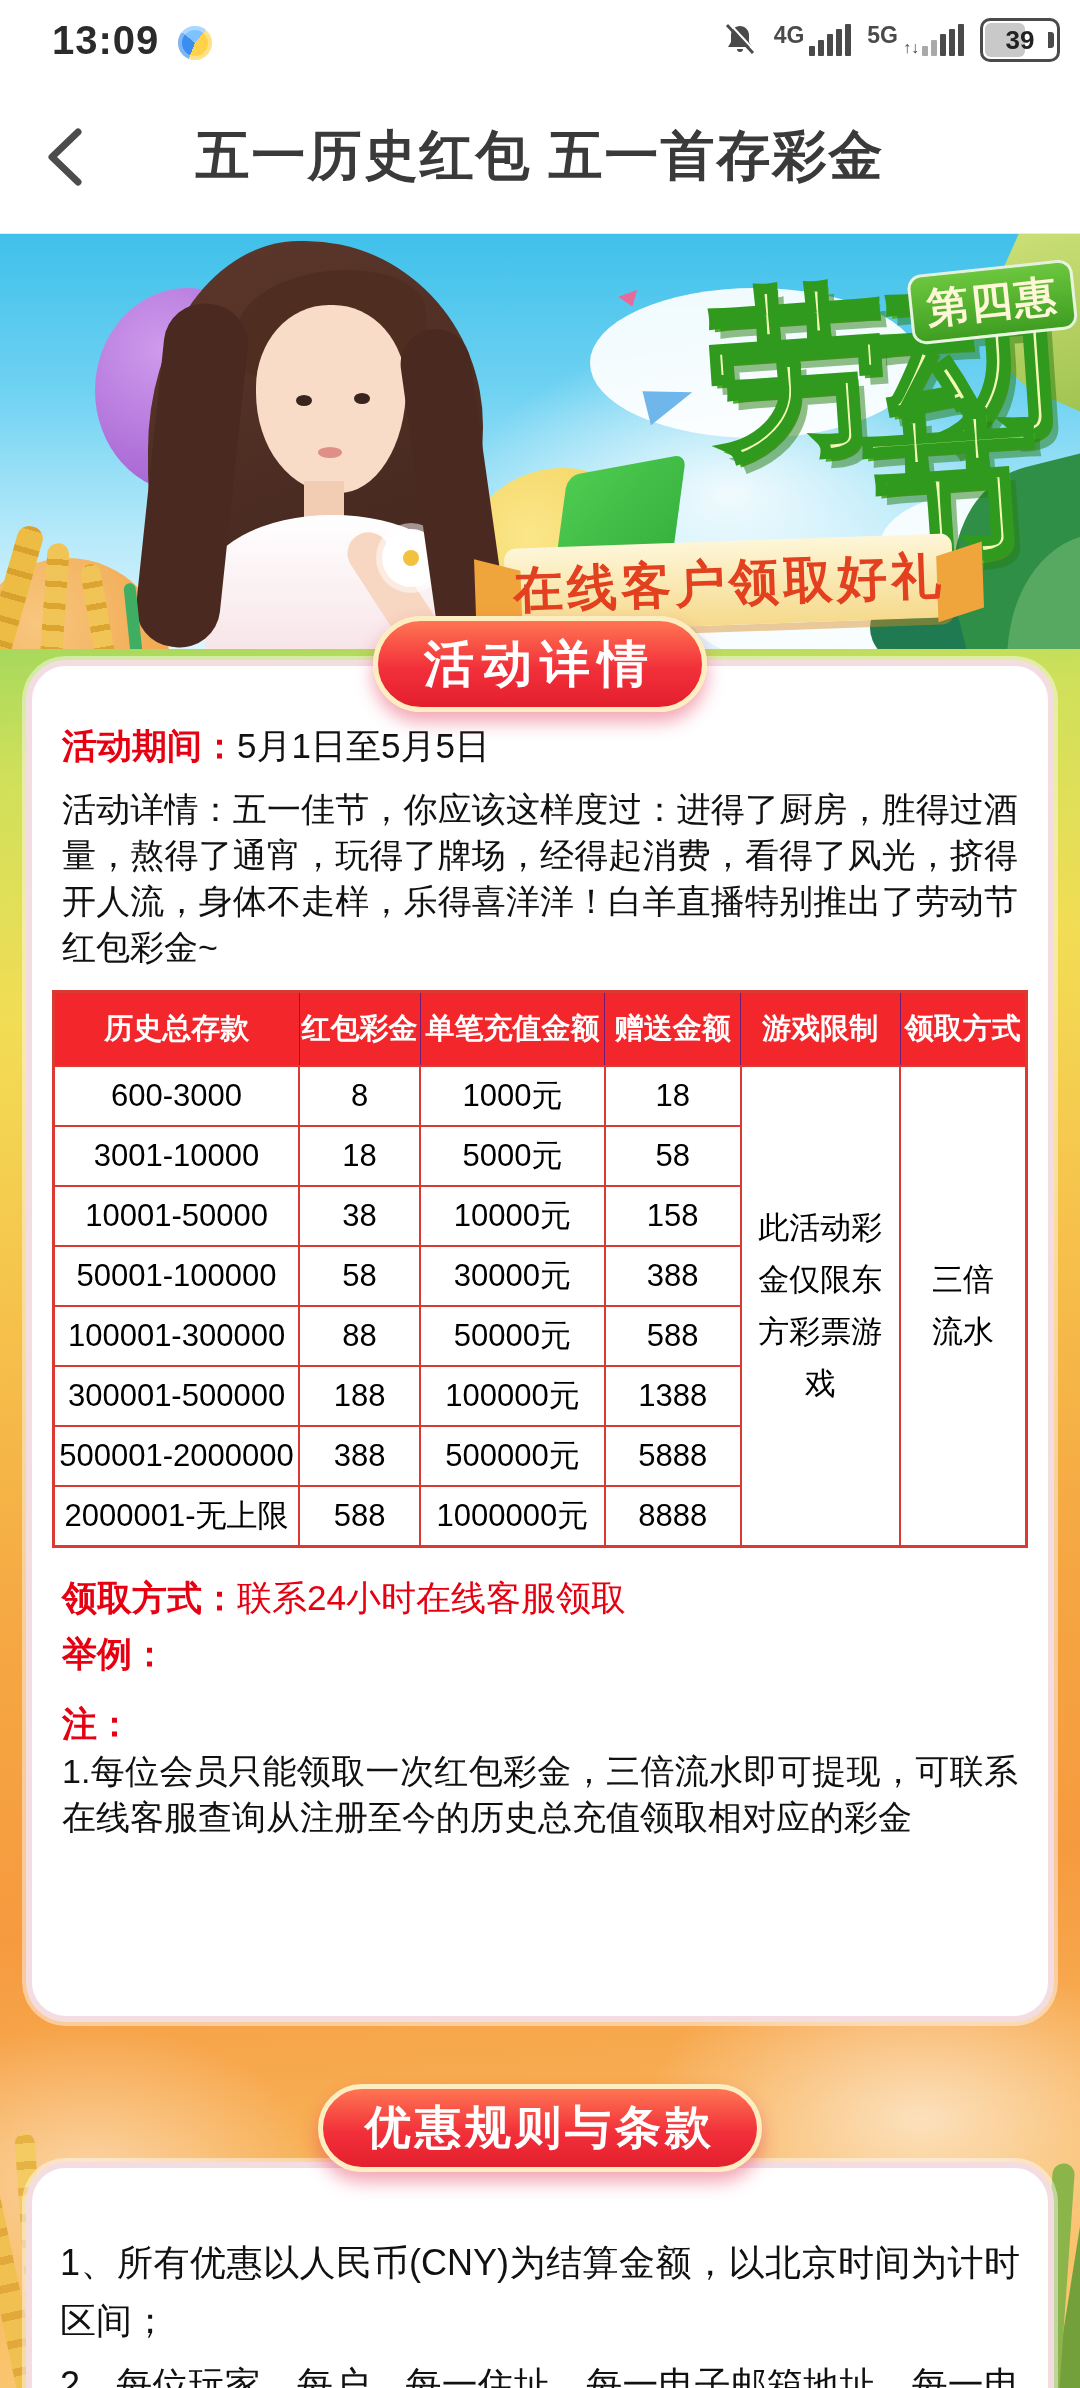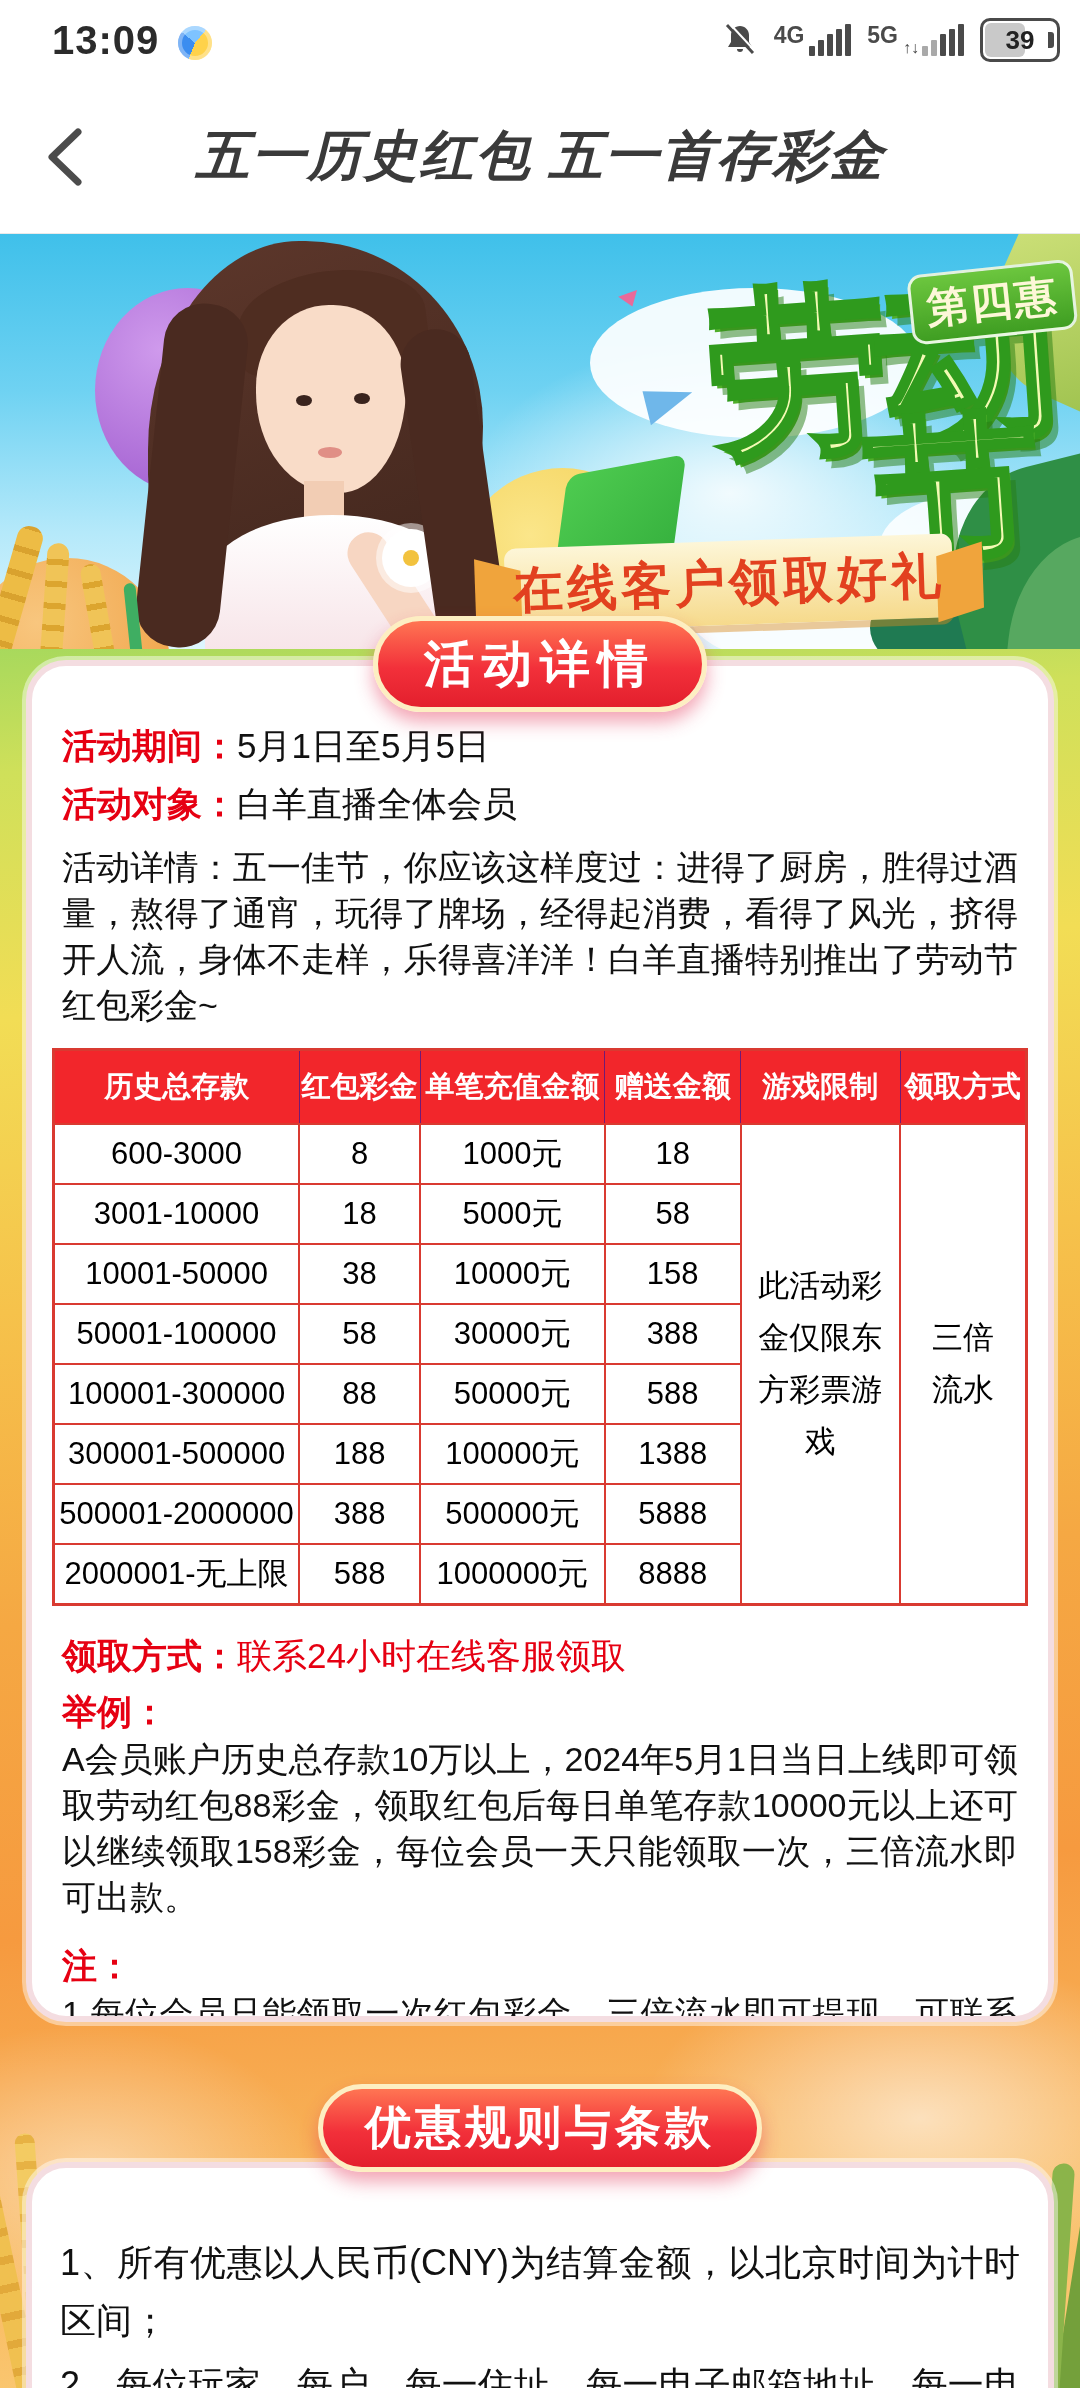--- a/index.html
+++ b/index.html
@@ -18,21 +18,21 @@
   .sig .arr{font-size:16px;color:#4a4a4a;align-self:flex-end;line-height:1;margin-right:1px;}
   .bars{display:flex;align-items:flex-end;gap:3px;}
   .bar{width:6px;background:#4a4a4a;border-radius:1px;}
   .bar.dim{background:#a9a9a9;}
   .batt{position:relative;width:74px;height:38px;border:3px solid #4a4a4a;border-radius:10px;display:flex;align-items:center;justify-content:center;}
   .batt-fill{position:absolute;left:2px;top:2px;bottom:2px;width:40px;background:#c9c9c9;border-radius:6px;}
   .batt-num{position:relative;font-size:26px;font-weight:bold;color:#222;z-index:1;}
   .batt-nub{width:6px;height:16px;background:#4a4a4a;border-radius:0 3px 3px 0;margin-left:-12px;}
 
   
-  .nav-bar{position:absolute;top:80px;left:0;width:1080px;height:153px;background:#fff;z-index:9;border-bottom:1px solid #e9e9e9;font-style:italic;}
+  .nav-bar{position:absolute;top:80px;left:0;width:1080px;height:153px;background:#fff;z-index:9;border-bottom:1px solid #e9e9e9;}
   .nav-back{position:absolute;left:40px;top:46px;width:48px;height:62px;cursor:pointer;}
   .nav-title{position:absolute;left:0;right:0;top:0;height:153px;display:flex;align-items:center;justify-content:center;
     font-size:54px;font-weight:bold;color:#3a3a3a;letter-spacing:2px;}
 
   
   .page-bg{position:absolute;top:233px;left:0;width:1080px;height:2155px;z-index:1;
     background:linear-gradient(175deg,#35b8ce 0%,#46c98f 7%,#8fd45e 15%,#cfe05a 24%,#f2dd55 35%,#f6c24b 48%,#f5a843 62%,#f69a3f 76%,#f8b45a 88%,#fbcf7a 100%);}
   .glow{position:absolute;border-radius:50%;}
   .glow.g1{left:640px;top:1720px;width:560px;height:330px;background:radial-gradient(ellipse at center,rgba(255,255,255,.6),rgba(255,255,255,0) 70%);}
   .glow.g2{left:-140px;top:1790px;width:460px;height:300px;background:radial-gradient(ellipse at center,rgba(255,255,255,.45),rgba(255,255,255,0) 70%);}
@@ -237,23 +237,20 @@
     </div>
     <div class="ribbon">
       <span class="ribbon-text">在线客户领取好礼</span>
     </div>
   </div>
 
   <div class="card card1">
     <div class="line">
       <span class="red">活动期间：</span><span>5月1日至5月5日</span>
     </div>
-    <div class="line">
-      <span class="red">活动对象：</span><span>白羊直播全体会员</span>
-    </div>
     <div class="para">活动详情：五一佳节，你应该这样度过：进得了厨房，胜得过酒量，熬得了通宵，玩得了牌场，经得起消费，看得了风光，挤得开人流，身体不走样，乐得喜洋洋！白羊直播特别推出了劳动节红包彩金~</div>
 
     <table class="deposit">
       <colgroup>
         <col style="width:25.5%">
           <col style="width:12%">
           <col style="width:19%">
         <col style="width:14%">
           <col style="width:16.5%">
           <col style="width:13%">
@@ -319,21 +316,20 @@
             <td>1000000元</td>
             <td>8888</td>
           </tr>
         </tbody>
     </table>
 
     <div class="claim-line">
       <span class="red">领取方式：</span><span class="val">联系24小时在线客服领取</span>
     </div>
     <div class="label-line red">举例：</div>
-    <div class="note-item">A会员账户历史总存款10万以上，2024年5月1日当日上线即可领取劳动红包88彩金，领取红包后每日单笔存款10000元以上还可以继续领取158彩金，每位会员一天只能领取一次，三倍流水即可出款。</div>
     <div class="label-line red" style="margin-top:22px;">注：</div>
     <div>
         <div class="note-item">1.每位会员只能领取一次红包彩金，三倍流水即可提现，可联系在线客服查询从注册至今的历史总充值领取相对应的彩金</div>
       </div>
   </div>
 
   <div class="badge badge2">优惠规则与条款</div>
   <div class="badge badge1">活动详情</div>
 
   <div class="card card2">

